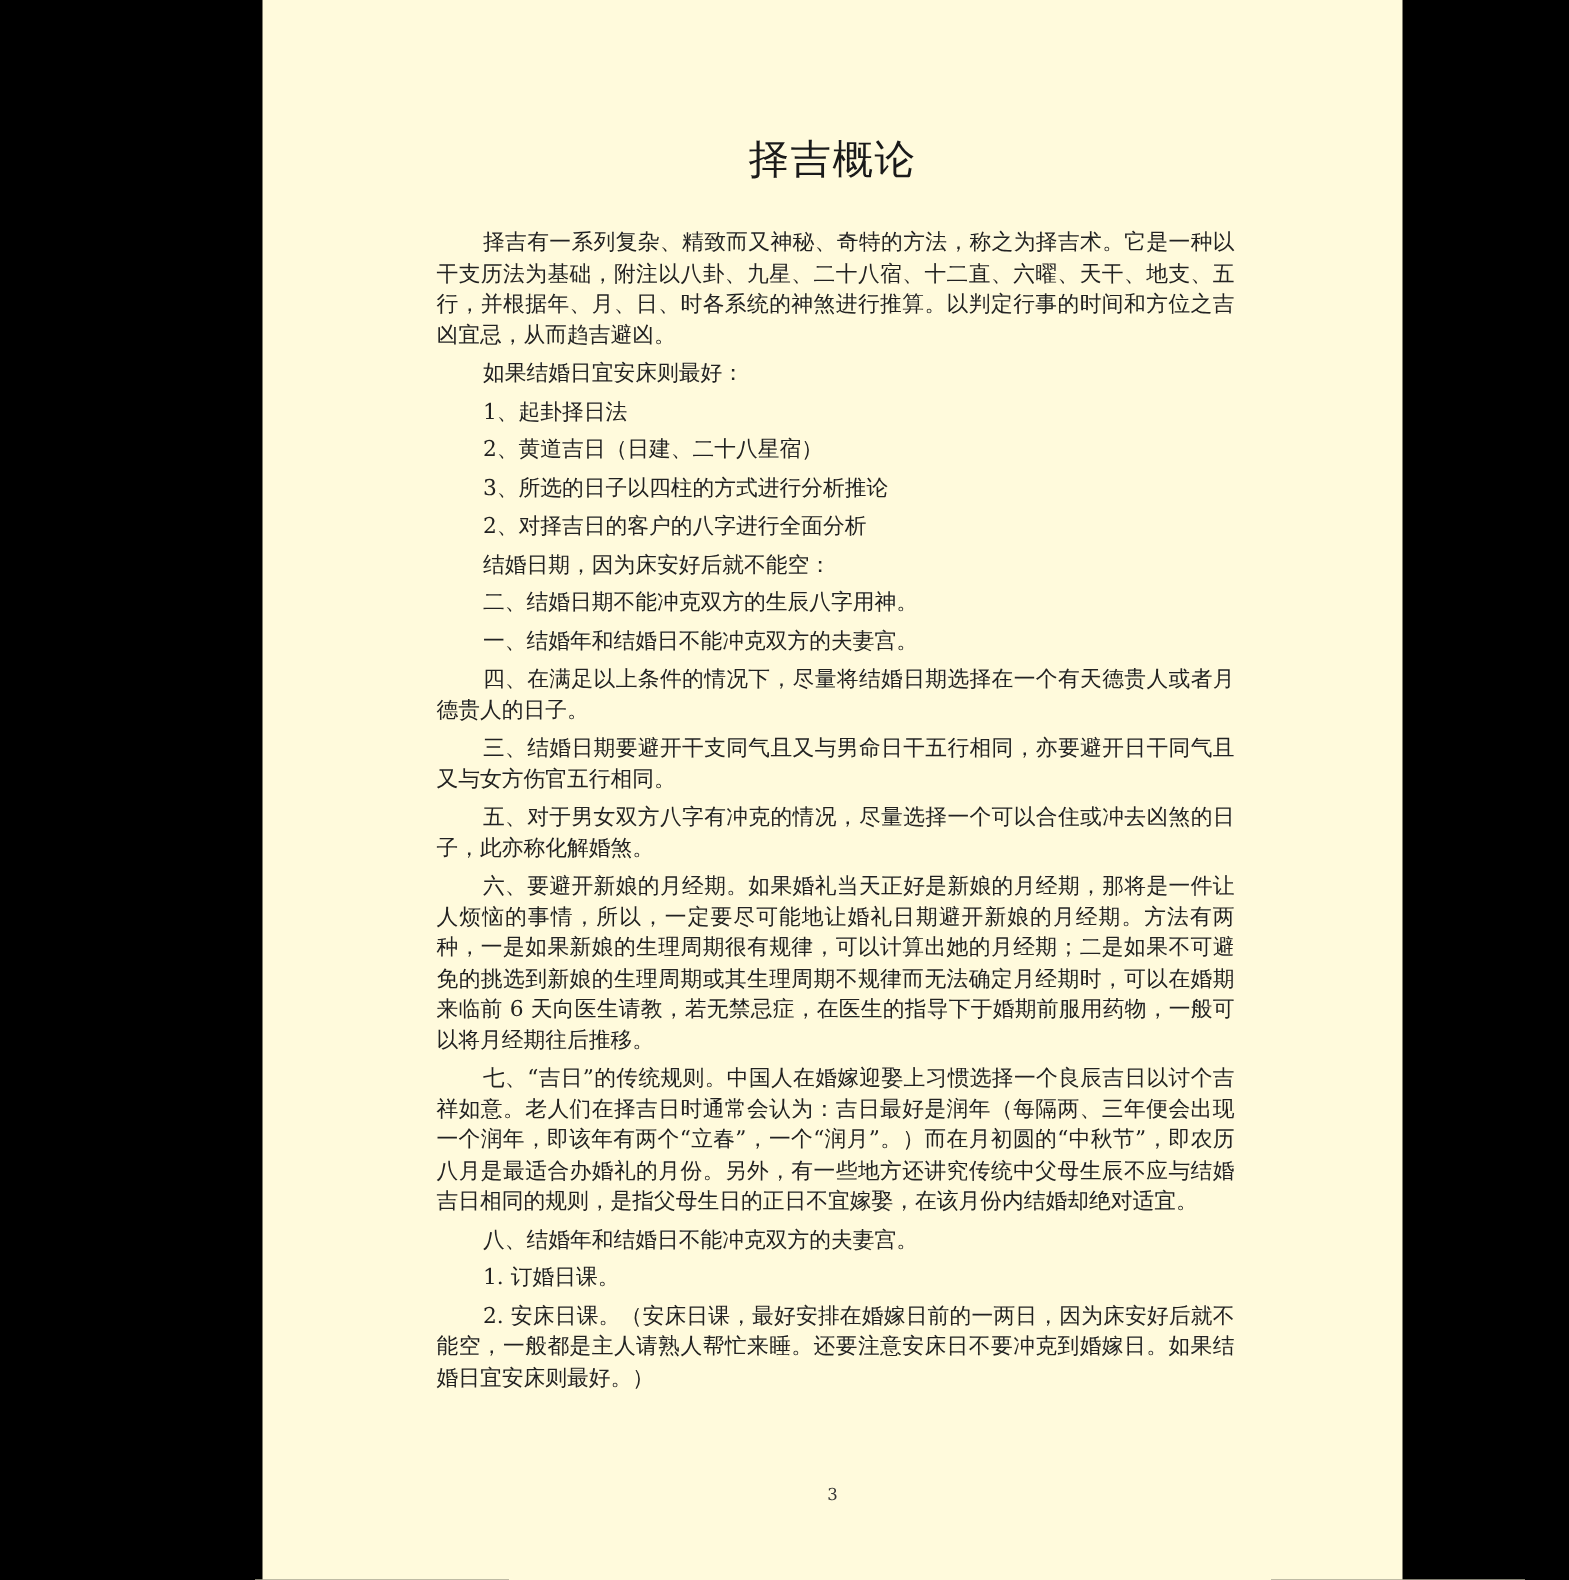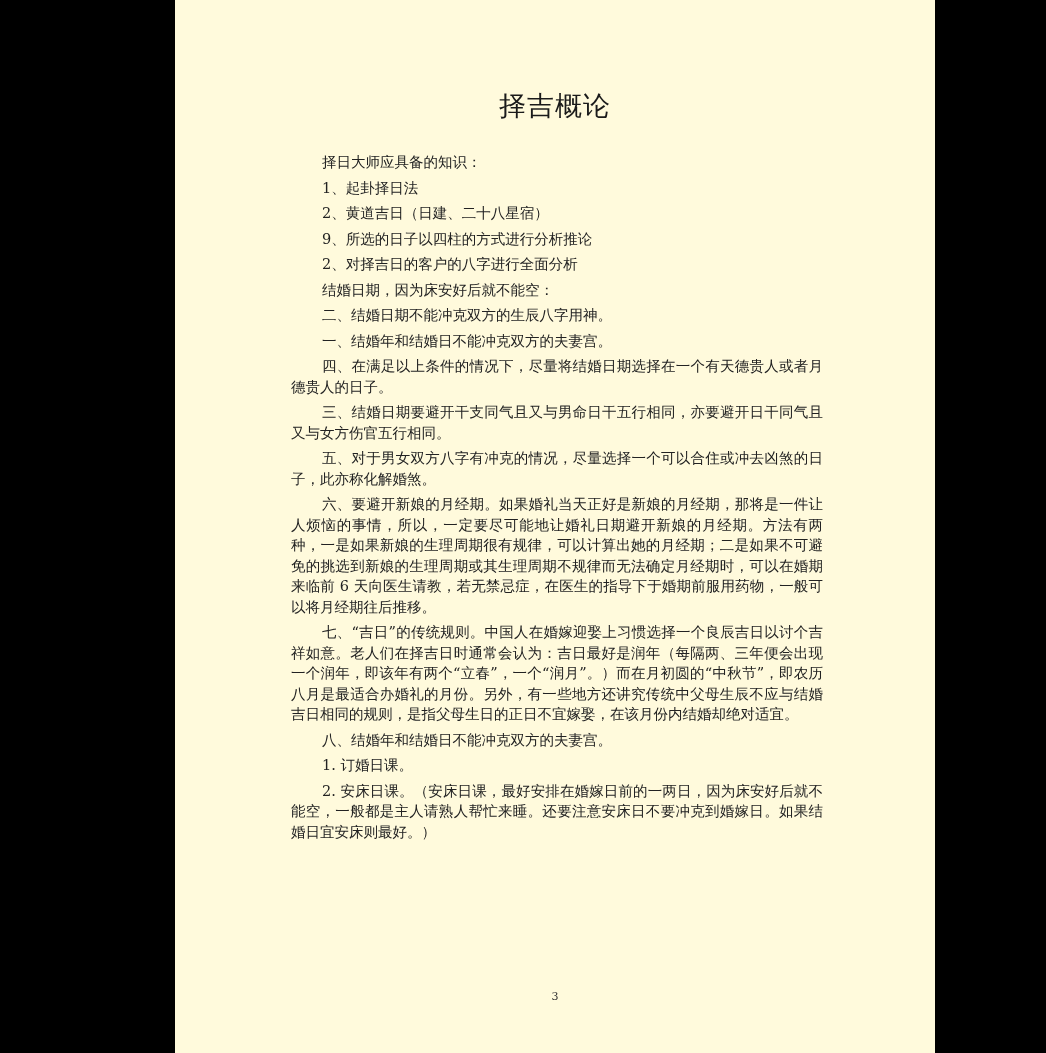--- a/index.html
+++ b/index.html
@@ -26,24 +26,25 @@
     position: absolute; left: 0; right: 0; top: 990px; text-align: center;
     font-size: 11px; color: #333;
   }
 </style>
 </head>
 <body>
 
 <div class="page">
   <div class="title">择吉概论</div>
   <div class="body">
-    <p class="p li">择日大师应具备的知识：</p>
+    <p class="p">择吉有一系列复杂、精致而又神秘、奇特的方法，称之为择吉术。它是一种以干支历法为基础，附注以八卦、九星、二十八宿、十二直、六曜、天干、地支、五行，并根据年、月、日、时各系统的神煞进行推算。以判定行事的时间和方位之吉凶宜忌，从而趋吉避凶。</p>
+    <p class="p li">如果结婚日宜安床则最好：</p>
     <p class="p li">1、起卦择日法</p>
     <p class="p li">2、黄道吉日（日建、二十八星宿）</p>
-    <p class="p li">9、所选的日子以四柱的方式进行分析推论</p>
+    <p class="p li">3、所选的日子以四柱的方式进行分析推论</p>
     <p class="p li">2、对择吉日的客户的八字进行全面分析</p>
     <p class="p li">结婚日期，因为床安好后就不能空：</p>
     <p class="p li">二、结婚日期不能冲克双方的生辰八字用神。</p>
     <p class="p li">一、结婚年和结婚日不能冲克双方的夫妻宫。</p>
     <p class="p">四、在满足以上条件的情况下，尽量将结婚日期选择在一个有天德贵人或者月德贵人的日子。</p>
     <p class="p">三、结婚日期要避开干支同气且又与男命日干五行相同，亦要避开日干同气且又与女方伤官五行相同。</p>
     <p class="p">五、对于男女双方八字有冲克的情况，尽量选择一个可以合住或冲去凶煞的日子，此亦称化解婚煞。</p>
     <p class="p">六、要避开新娘的月经期。如果婚礼当天正好是新娘的月经期，那将是一件让人烦恼的事情，所以，一定要尽可能地让婚礼日期避开新娘的月经期。方法有两种，一是如果新娘的生理周期很有规律，可以计算出她的月经期；二是如果不可避免的挑选到新娘的生理周期或其生理周期不规律而无法确定月经期时，可以在婚期来临前 6 天向医生请教，若无禁忌症，在医生的指导下于婚期前服用药物，一般可以将月经期往后推移。</p>
     <p class="p">七、“吉日”的传统规则。中国人在婚嫁迎娶上习惯选择一个良辰吉日以讨个吉祥如意。老人们在择吉日时通常会认为：吉日最好是润年（每隔两、三年便会出现一个润年，即该年有两个“立春”，一个“润月”。）而在月初圆的“中秋节”，即农历八月是最适合办婚礼的月份。另外，有一些地方还讲究传统中父母生辰不应与结婚吉日相同的规则，是指父母生日的正日不宜嫁娶，在该月份内结婚却绝对适宜。</p>
     <p class="p li">八、结婚年和结婚日不能冲克双方的夫妻宫。</p>

